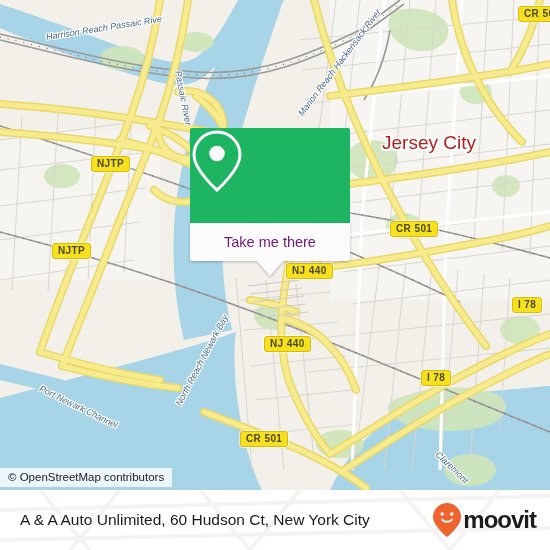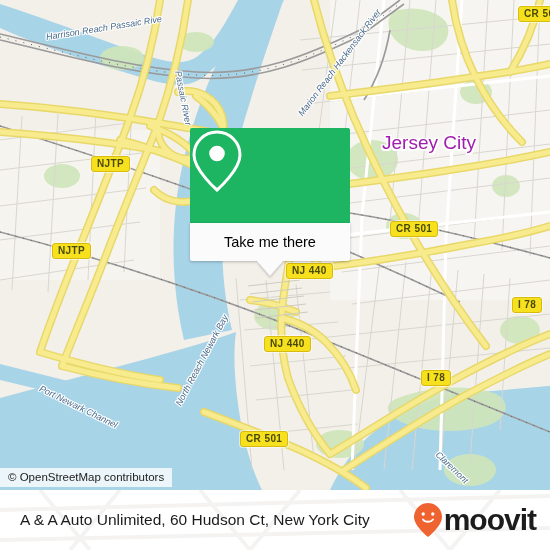--- a/index.html
+++ b/index.html
@@ -11,57 +11,57 @@
   #map{position:absolute;left:0;top:0;width:550px;height:490px;overflow:hidden;
        background:#f2efe9;}
   #map svg{position:absolute;left:0;top:0;}
 
   .maplabel{position:absolute;color:#3d3d3d;font-size:9px;white-space:nowrap;
             pointer-events:none;
             text-shadow:1px 0 #fff,-1px 0 #fff,0 1px #fff,0 -1px #fff,
                         1px 1px #fff,-1px -1px #fff,1px -1px #fff,-1px 1px #fff;}
   .water-label{color:#4a6a8a;font-style:italic;}
 
-  .city-label{position:absolute;font-size:19px;color:#a21caf;white-space:nowrap;
+  .city-label{position:absolute;font-size:19px;color:#b91c1c;white-space:nowrap;
               text-shadow:1.5px 0 #fff,-1.5px 0 #fff,0 1.5px #fff,0 -1.5px #fff,
                           1.5px 1.5px #fff,-1.5px -1.5px #fff,1.5px -1.5px #fff,-1.5px 1.5px #fff;}
 
   
   .shield{position:absolute;background:#f7e11e;border:1.5px solid #d8bb10;
           border-radius:3px;color:#4a4a08;font-size:10px;font-weight:bold;
           padding:1px 5px 2px 5px;white-space:nowrap;letter-spacing:.4px;
           box-shadow:0 0 0 1px rgba(255,255,255,.55);}
 
   
   #popup{position:absolute;left:190px;top:128px;width:160px;}
   #popup-top{height:95px;background:#1db561;border-radius:2px 2px 0 0;
              display:flex;align-items:center;justify-content:center;}
   #popup-bottom{height:38px;background:#fbfbfb;border-radius:0 0 2px 2px;
                 display:flex;align-items:center;justify-content:center;
                 box-shadow:0 1px 3px rgba(0,0,0,.25);}
-  #popup-bottom span{font-size:14.5px;color:#000000;}
+  #popup-bottom span{font-size:14.5px;color:#701a75;}
   #popup-tail{position:absolute;left:50%;top:133px;margin-left:-13px;width:0;height:0;
               border-left:13px solid transparent;border-right:13px solid transparent;
               border-top:15px solid #fbfbfb;
               filter:drop-shadow(0 2px 1px rgba(0,0,0,.18));}
 
   
   #attrib{position:absolute;left:0;top:468px;padding:3px 8px 4px 8px;
           background:rgba(255,255,255,.78);font-size:11.5px;color:#222;}
 
   
   #footer{position:absolute;left:0;top:490px;width:550px;height:60px;
           background:#fff;display:flex;align-items:center;}
   #footer-watermark{position:absolute;left:0;top:0;width:550px;height:60px;
                     opacity:.55;pointer-events:none;}
   #footer-title{position:relative;margin-left:20px;font-size:15.5px;color:#1b1b1b;
                 white-space:nowrap;text-align:center;}
   #logo{position:absolute;right:14px;top:50%;transform:translateY(-50%);
         display:flex;align-items:center;}
-  #logo-text{font-size:30px;font-weight:bold;color:#1c1c1c;letter-spacing:-1px;
+  #logo-text{font-size:24px;font-weight:bold;color:#1c1c1c;letter-spacing:-1px;
              margin-left:1px;}
 </style>
 </head>
 <body>
 
 <div id="app">
 
   <div id="map">
 
     <svg width="550" height="490">

